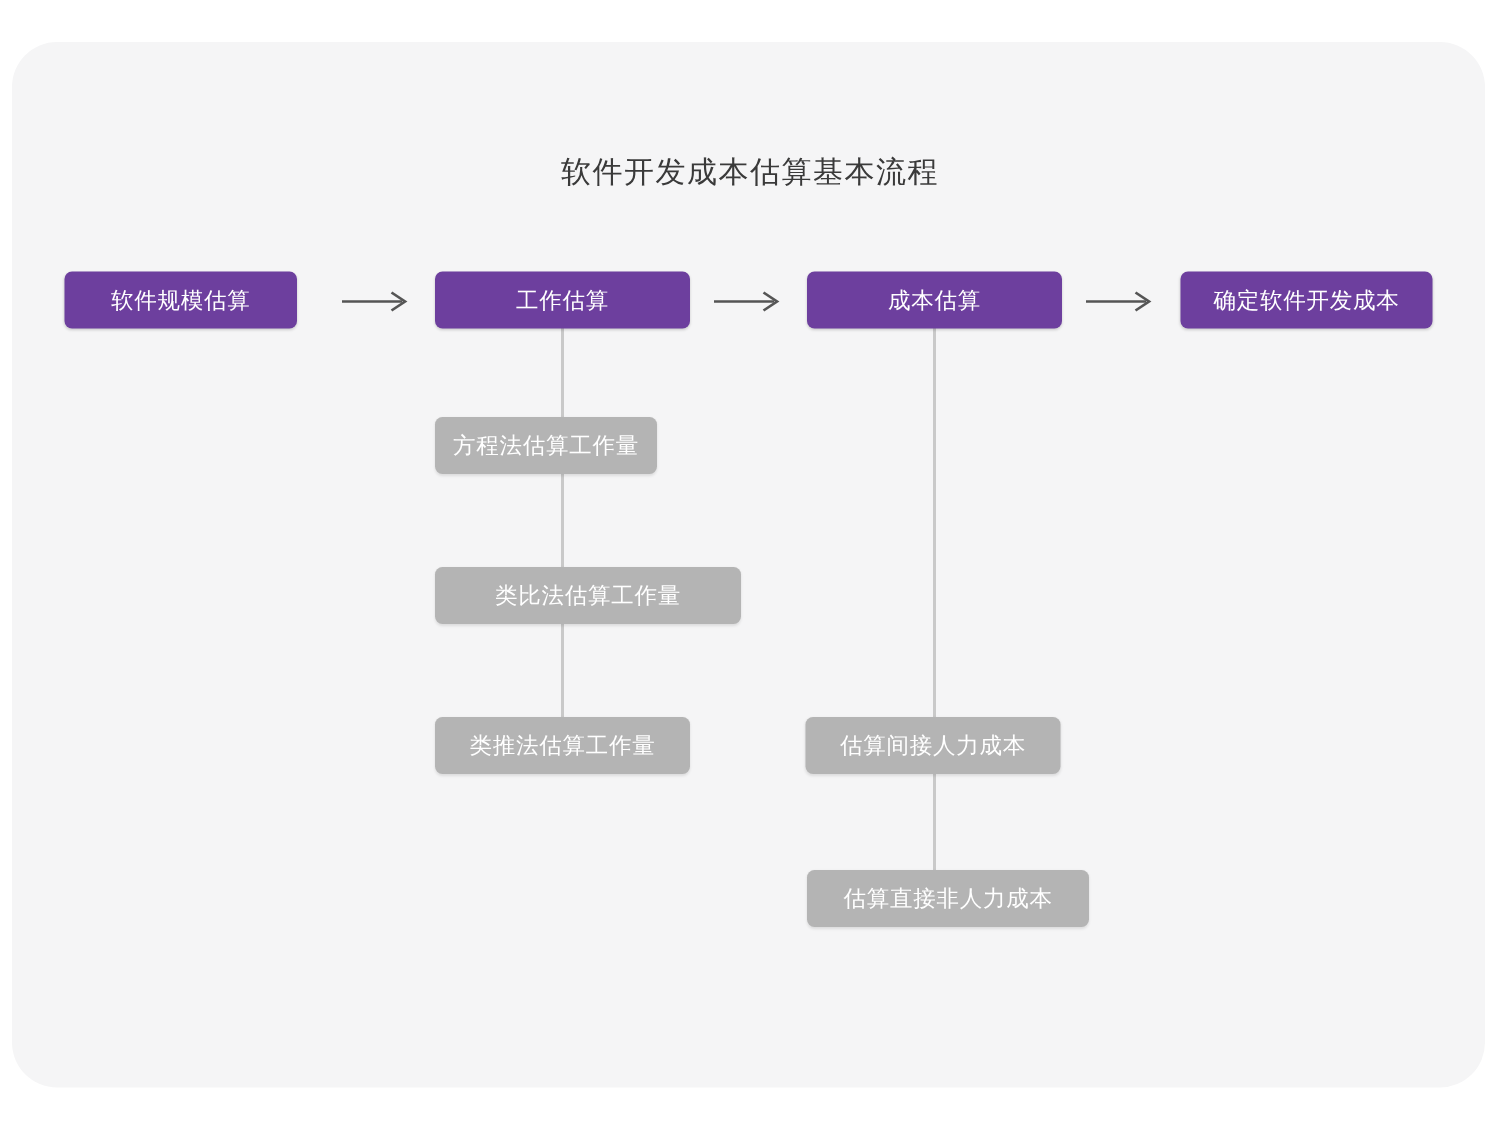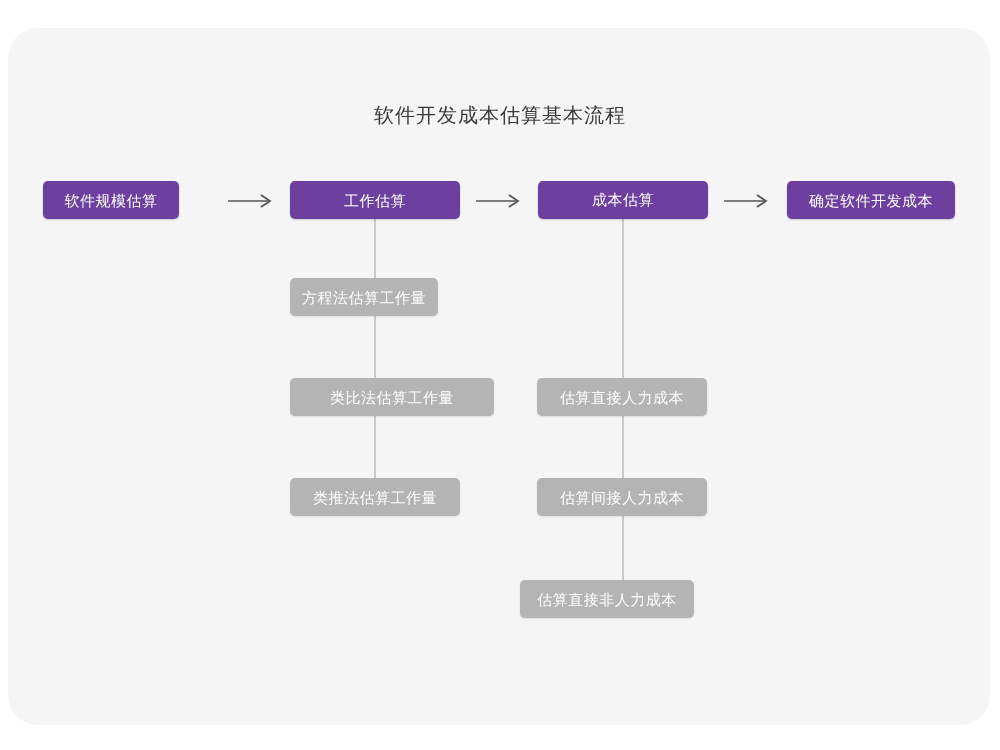--- a/index.html
+++ b/index.html
@@ -96,21 +96,21 @@
 
 <div id="canvas">
 
   <div class="card"></div>
 
   <div class="title">软件开发成本估算基本流程</div>
 
   <div class="vline" style="left:374px; top:212px; height:290px;"></div>
   <div class="vline" style="left:622px; top:212px; height:392px;"></div>
 
-  <div class="node primary" style="left:43px; top:181px; width:136px;">
+  <div class="node primary" style="left:43px; top:181px; width:155px;">
     <span>软件规模估算</span>
   </div>
 
   <div class="arrow" style="left:228px;">
     <svg width="46" height="16" viewBox="0 0 46 16">
       <line x1="0" y1="8" x2="40" y2="8" stroke="#555555" stroke-width="1.6"></line>
       <polyline points="33,2 42,8 33,14" fill="none" stroke="#555555" stroke-width="1.8"></polyline>
     </svg>
   </div>
 
@@ -118,21 +118,21 @@
     <span>工作估算</span>
   </div>
 
   <div class="arrow" style="left:476px;">
     <svg width="46" height="16" viewBox="0 0 46 16">
       <line x1="0" y1="8" x2="40" y2="8" stroke="#555555" stroke-width="1.6"></line>
       <polyline points="33,2 42,8 33,14" fill="none" stroke="#555555" stroke-width="1.8"></polyline>
     </svg>
   </div>
 
-  <div class="node primary" style="left:538px; top:181px; width:170px;font-family:Liberation Serif, serif;">
+  <div class="node primary" style="left:538px; top:181px; width:170px;">
     <span>成本估算</span>
   </div>
 
   <div class="arrow" style="left:724px;">
     <svg width="46" height="16" viewBox="0 0 46 16">
       <line x1="0" y1="8" x2="40" y2="8" stroke="#555555" stroke-width="1.6"></line>
       <polyline points="33,2 42,8 33,14" fill="none" stroke="#555555" stroke-width="1.8"></polyline>
     </svg>
   </div>
 
@@ -146,25 +146,22 @@
 
   <div class="node sub" style="left:290px; top:378px; width:204px;">
     <span>类比法估算工作量</span>
   </div>
 
   <div class="node sub" style="left:290px; top:478px; width:170px;">
     <span>类推法估算工作量</span>
   </div>
 
 
-  <div class="node sub" style="left:537px; top:378px; width:170px;">
-    <span>估算直接人力成本</span>
-  </div>
 
   <div class="node sub" style="left:537px; top:478px; width:170px;">
     <span>估算间接人力成本</span>
   </div>
 
-  <div class="node sub" style="left:520px; top:580px; width:174px;">
+  <div class="node sub" style="left:538px; top:580px; width:188px;">
     <span>估算直接非人力成本</span>
   </div>
 
 </div>
 
 </body></html>

